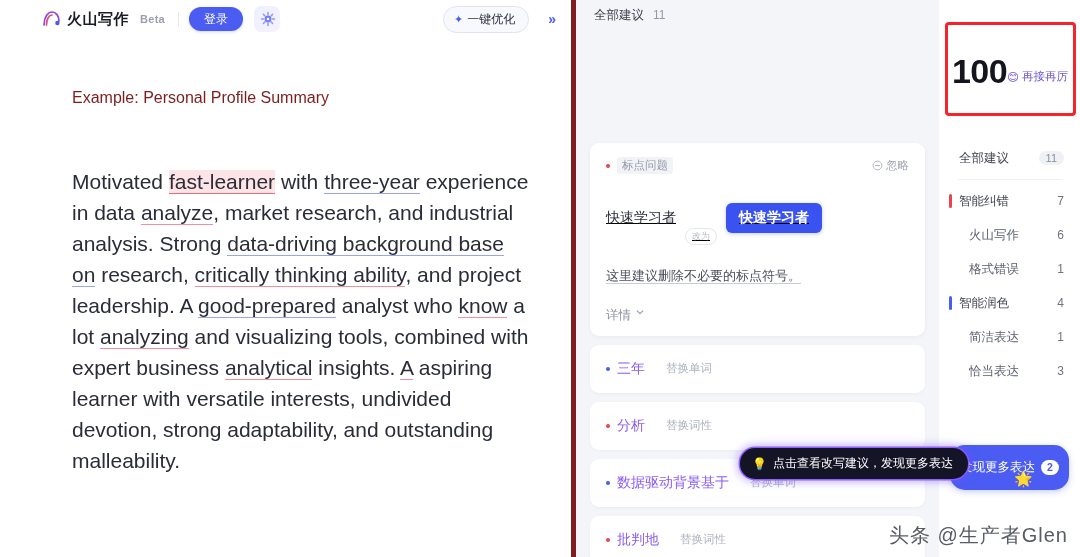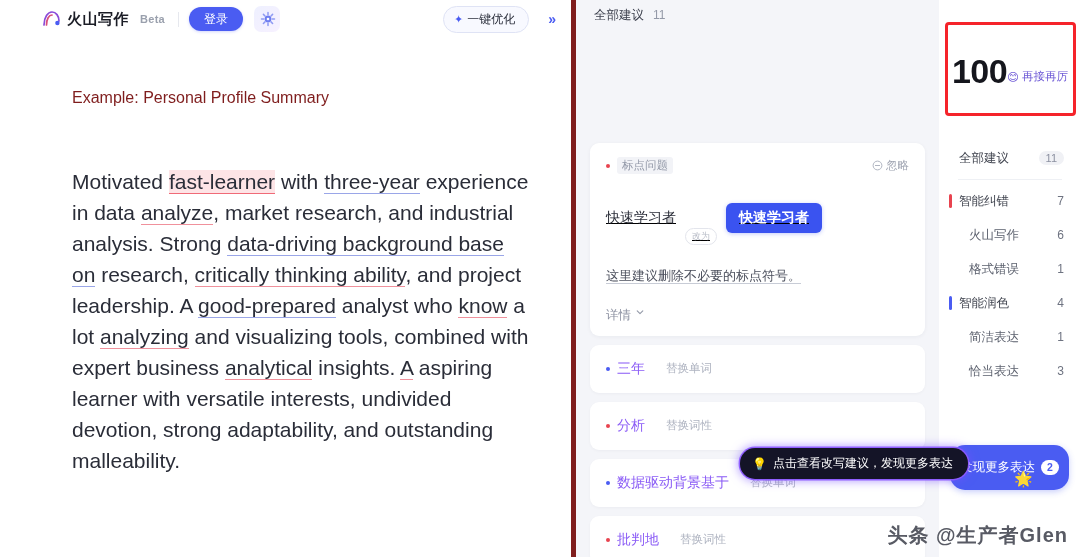--- a/index.html
+++ b/index.html
@@ -277,21 +277,21 @@
     font-size: 10.5px; border-radius: 8px; padding: 0 6px;
     line-height: 15px; font-weight: 600;
   }
   .discover-emoji {
     position: absolute; left: 75px; bottom: 69px;
     font-size: 15px; pointer-events: none;
   }
 
   .watermark {
     position: absolute; right: 12px; bottom: 8px;
-    font-size: 20px; color: #4a4d57; font-weight: 700;
+    font-size: 20px; color: #4a4d57; font-weight: 400;
     letter-spacing: 1px; opacity: .92;
     z-index: 50;
   }
 </style>
 </head>
 <body>
 
 <div class="app">
 
   <div class="editor-col">

